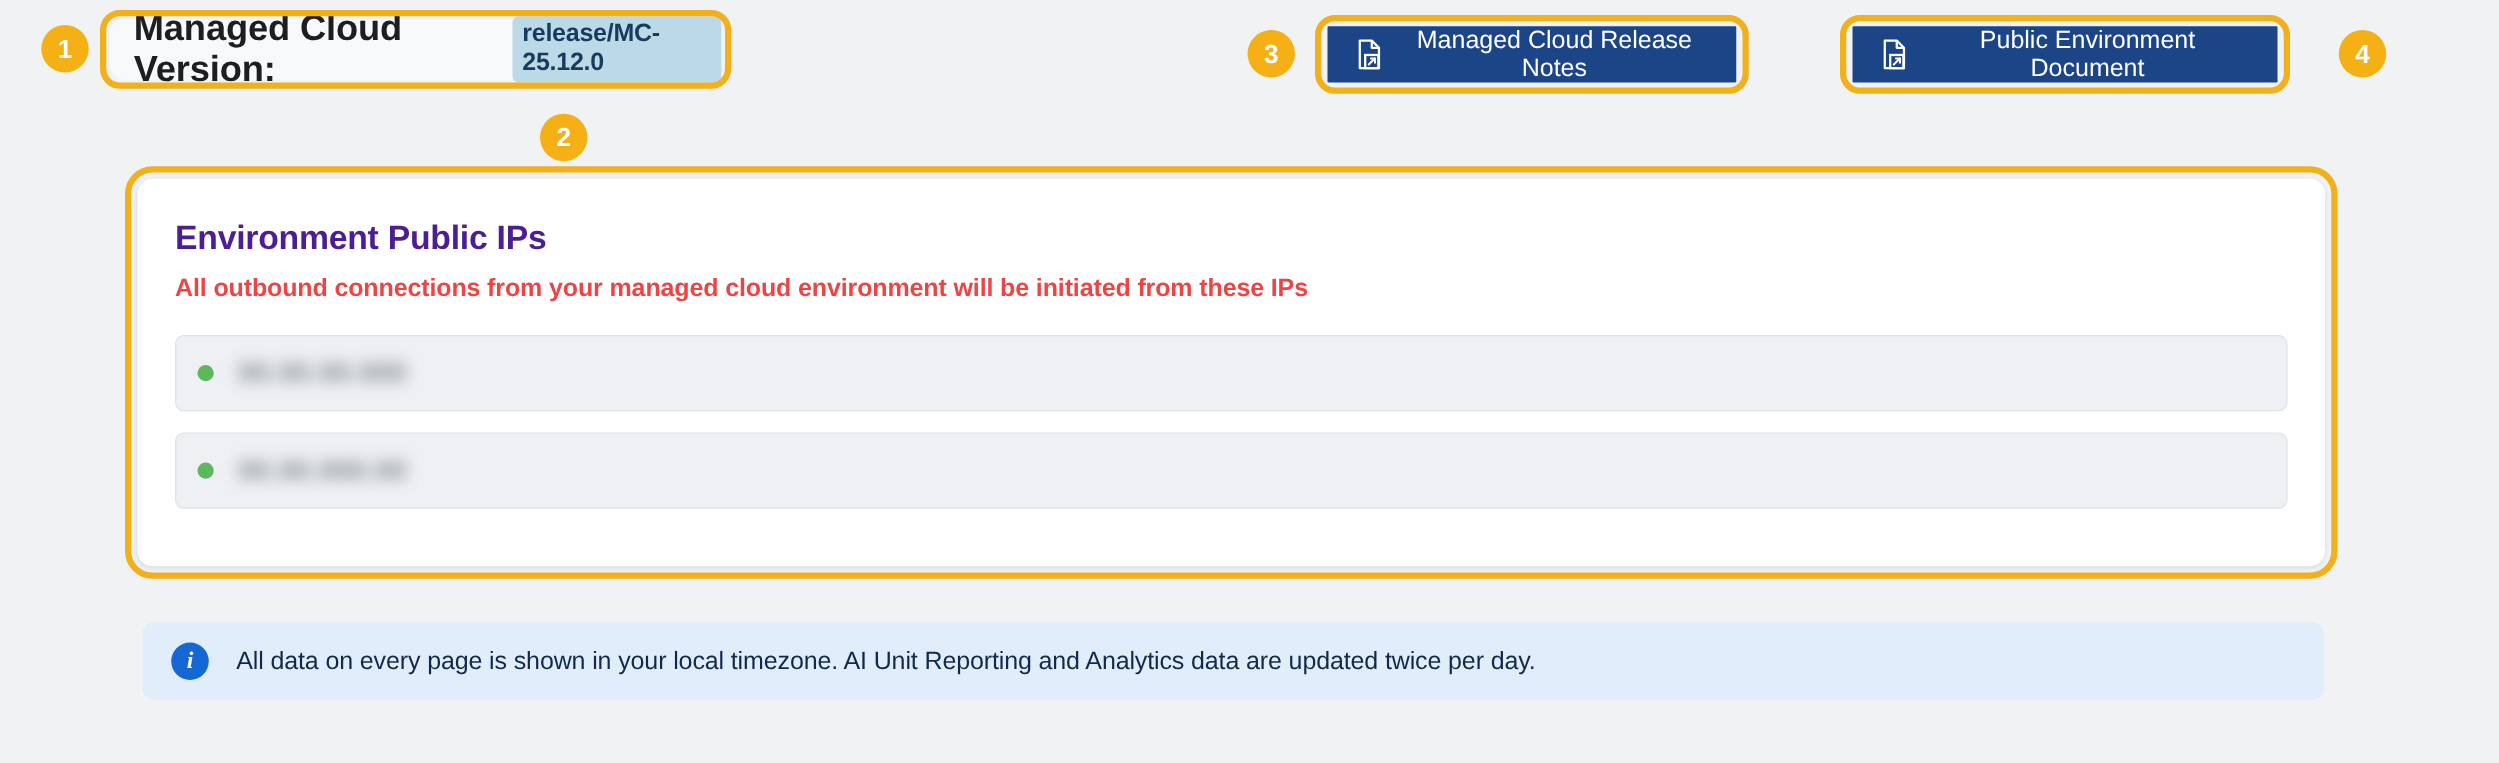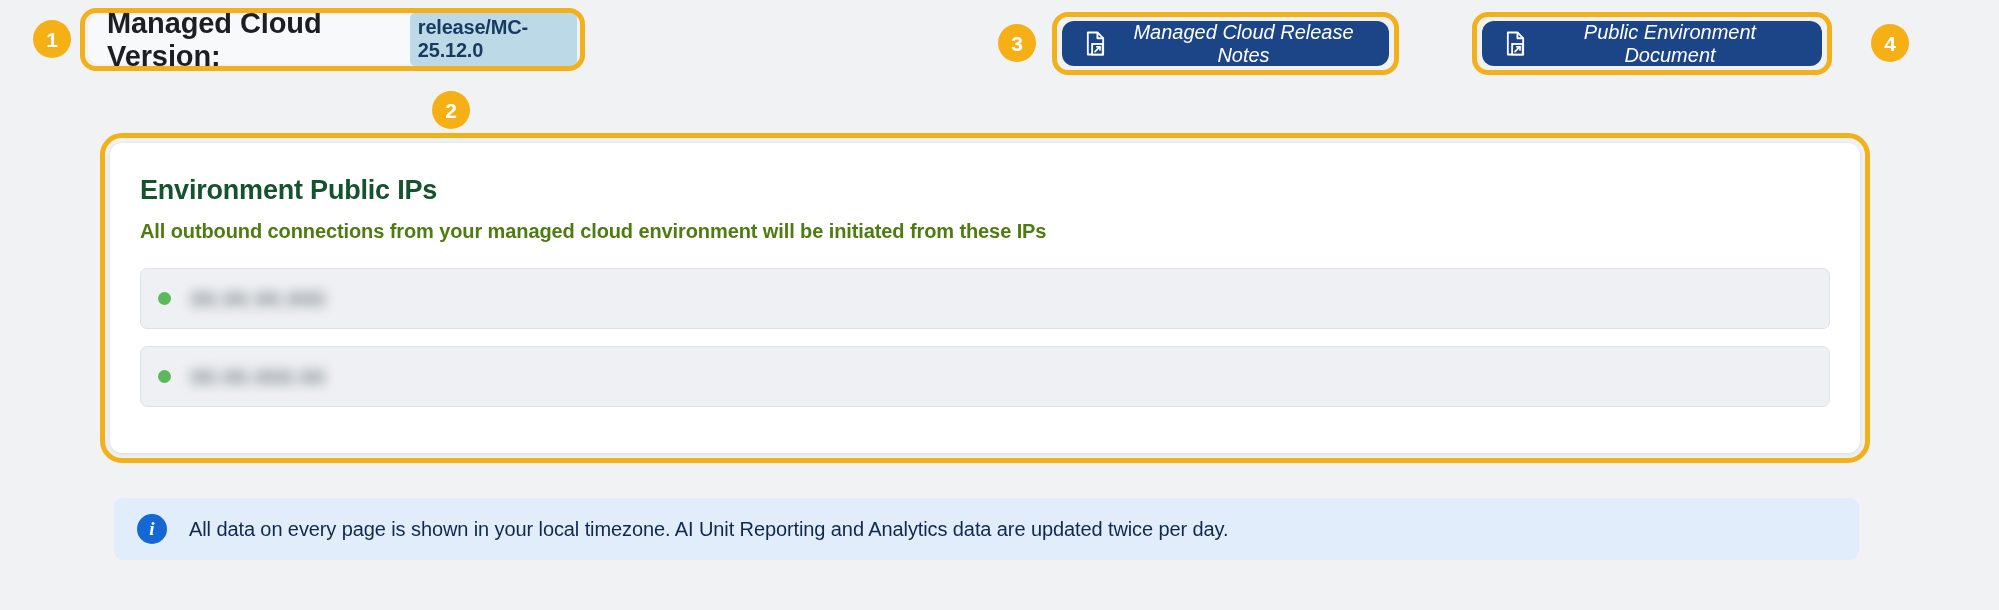--- a/index.html
+++ b/index.html
@@ -72,34 +72,33 @@
     padding: 3px 8px 4px 8px;
     letter-spacing: -0.2px;
   }
 
   
   .doc-button {
     position: absolute;
     top: 21px;
     height: 45px;
     background: #1c4587;
-    border-radius: 12px;
+    border-radius: 1px;
     display: flex;
     align-items: center;
     justify-content: center;
     gap: 13px;
     padding: 0 22px;
     box-sizing: border-box;
     color: #ffffff;
     font-size: 20px;
     z-index: 20;
     cursor: pointer;
     border: none;
     font-family: "Liberation Sans", sans-serif;
-    font-style: italic;
   }
   #btn-release-notes { left: 1062px; width: 327px; }
   #btn-env-document  { left: 1482px; width: 340px; }
   .doc-icon { width: 23px; height: 25px; flex: 0 0 auto; display: block; }
 
   
   #ip-card {
     position: absolute;
     left: 110px;
     top: 143px;
@@ -108,28 +107,28 @@
     background: #ffffff;
     border-radius: 12px;
     box-shadow: 0 1px 4px rgba(0,0,0,0.10);
     box-sizing: border-box;
     padding: 32px 30px 0 30px;
     z-index: 20;
   }
   #ip-card-title {
     font-size: 27px;
     font-weight: bold;
-    color: #14532d;
+    color: #4c1d95;
     margin: 0;
     letter-spacing: -0.2px;
   }
   #ip-card-subtitle {
     font-size: 20px;
     font-weight: bold;
-    color: #4d7c0f;
+    color: #ef4444;
     margin: 14px 0 0 0;
     letter-spacing: -0.1px;
   }
   #ip-list { margin-top: 25px; }
   .ip-row {
     height: 61px;
     background: #eef0f3;
     border: 1px solid #dfe3e8;
     border-radius: 7px;
     display: flex;

